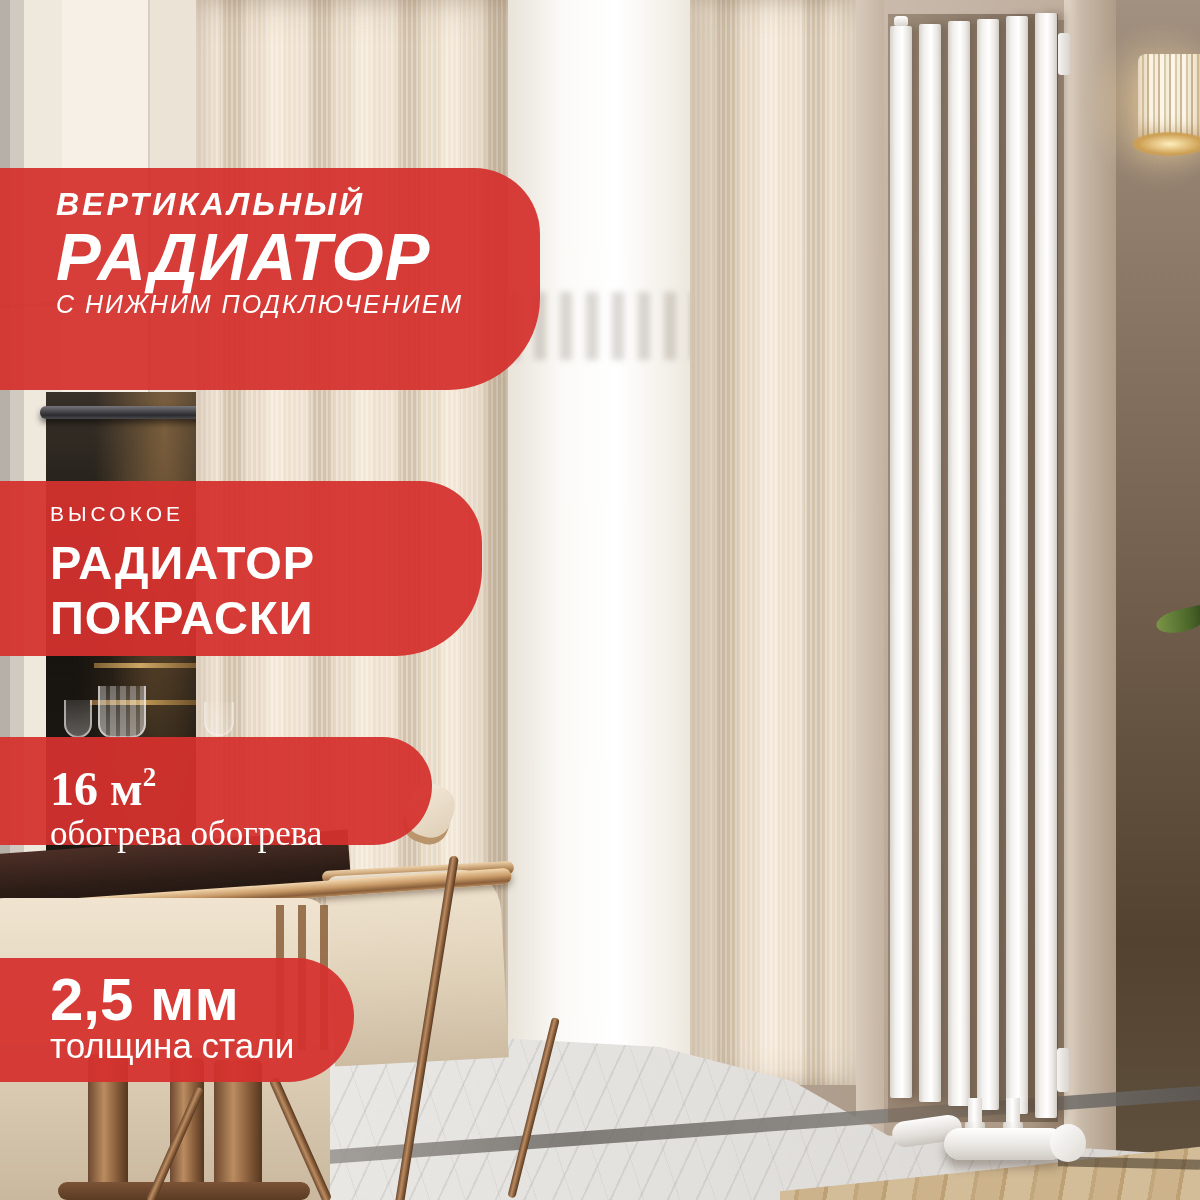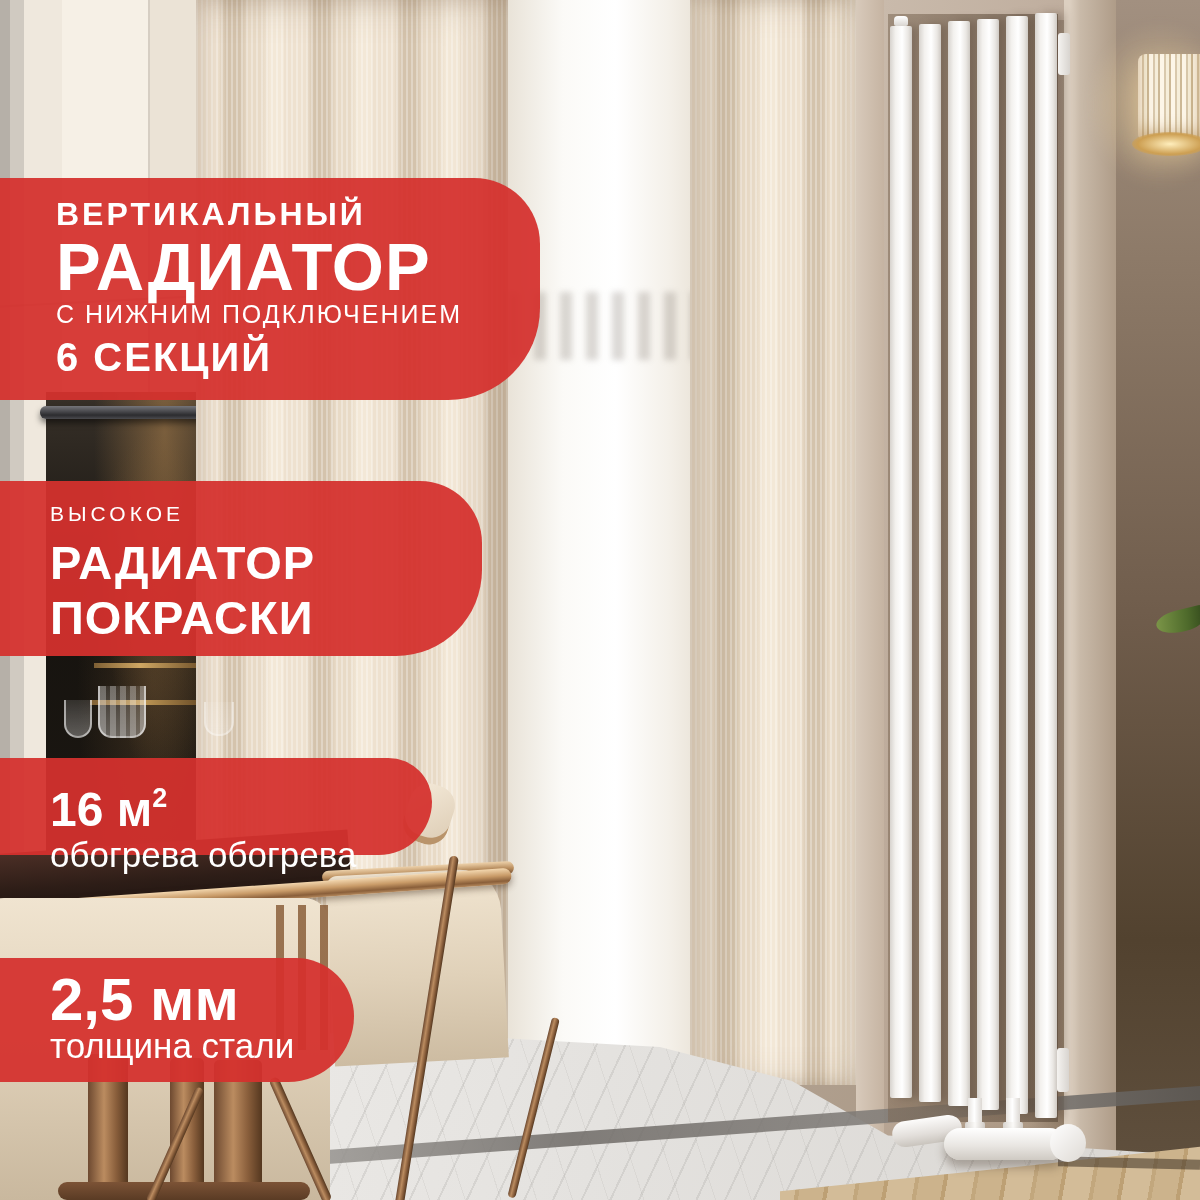--- a/index.html
+++ b/index.html
@@ -128,29 +128,29 @@
     background:
       repeating-linear-gradient(90deg,rgba(255,255,255,.28) 0 6px,rgba(255,255,255,0) 6px 10px),
       linear-gradient(180deg,rgba(255,255,255,.1),rgba(255,255,255,.3));}
   .glass3{left:204px;top:702px;width:30px;height:34px;opacity:.7;}
 
   
   .badge{left:0;color:#fff;z-index:10;}
   .badge::before{content:"";position:absolute;inset:0;border-radius:inherit;
     background:var(--badge-red,#d5312e);opacity:.94;z-index:-1;}
   .badge span,.badge div.bl{position:relative;display:block;}
-  .b1{top:178px;width:540px;height:222px;border-radius:0 66px 92px 0;padding:14px 0 0 56px;}
+  .b1{top:168px;width:540px;height:222px;border-radius:0 66px 92px 0;padding:14px 0 0 56px;font-style:italic;}
   .b1-l1{font-size:32px;font-weight:700;letter-spacing:3px;line-height:44px;}
   .b1-l2{font-size:67px;font-weight:700;letter-spacing:1px;line-height:61px;}
   .b1-l3{font-size:25px;font-weight:400;letter-spacing:2px;line-height:35px;}
   .b1-l4{font-size:40px;font-weight:700;letter-spacing:2px;line-height:50px;}
   .b2{top:481px;width:482px;height:175px;border-radius:0 62px 86px 0;padding:12px 0 0 50px;}
   .b2-l1{font-size:21px;font-weight:400;letter-spacing:4px;line-height:42px;}
   .b2-l2,.b2-l3{font-size:47px;font-weight:700;letter-spacing:1px;line-height:55px;}
-  .b3{top:758px;width:432px;height:97px;border-radius:0 64px 78px 0;padding:18px 0 0 50px;}
+  .b3{top:737px;width:432px;height:108px;border-radius:0 64px 78px 0;padding:18px 0 0 50px;font-family:Liberation Serif, serif;}
   .b3-l1{font-size:48px;font-weight:700;line-height:48px;}
   .b3-l1 sup{font-size:27px;position:relative;top:-2px;}
   .b3-l2{font-size:35px;font-weight:400;line-height:42px;}
   .b4{top:958px;width:354px;height:124px;border-radius:0 60px 68px 0;padding:16px 0 0 50px;}
   .b4-l1{font-size:60px;font-weight:700;line-height:52px;}
   .b4-l2{font-size:35px;font-weight:400;line-height:40px;}
 </style>
 </head>
 <body>
 
@@ -218,21 +218,20 @@
   <div class="leg dleg3"></div>
   <div class="leg dleg4"></div>
   <div class="glass glass1"></div>
   <div class="glass glass2"></div>
   <div class="glass glass3"></div>
 
   <div class="badge b1">
     <span class="bl b1-l1">ВЕРТИКАЛЬНЫЙ</span>
     <span class="bl b1-l2">РАДИАТОР</span>
     <span class="bl b1-l3">С НИЖНИМ ПОДКЛЮЧЕНИЕМ</span>
-    <span class="bl b1-l4">6 СЕКЦИЙ</span>
   </div>
 
   <div class="badge b2">
     <span class="bl b2-l1">ВЫСОКОЕ</span>
     <span class="bl b2-l2">РАДИАТОР</span>
     <span class="bl b2-l3">ПОКРАСКИ</span>
   </div>
 
   <div class="badge b3">
     <div class="bl b3-l1"><span style="position:relative;display:inline">16 м</span><sup>2</sup></div>

